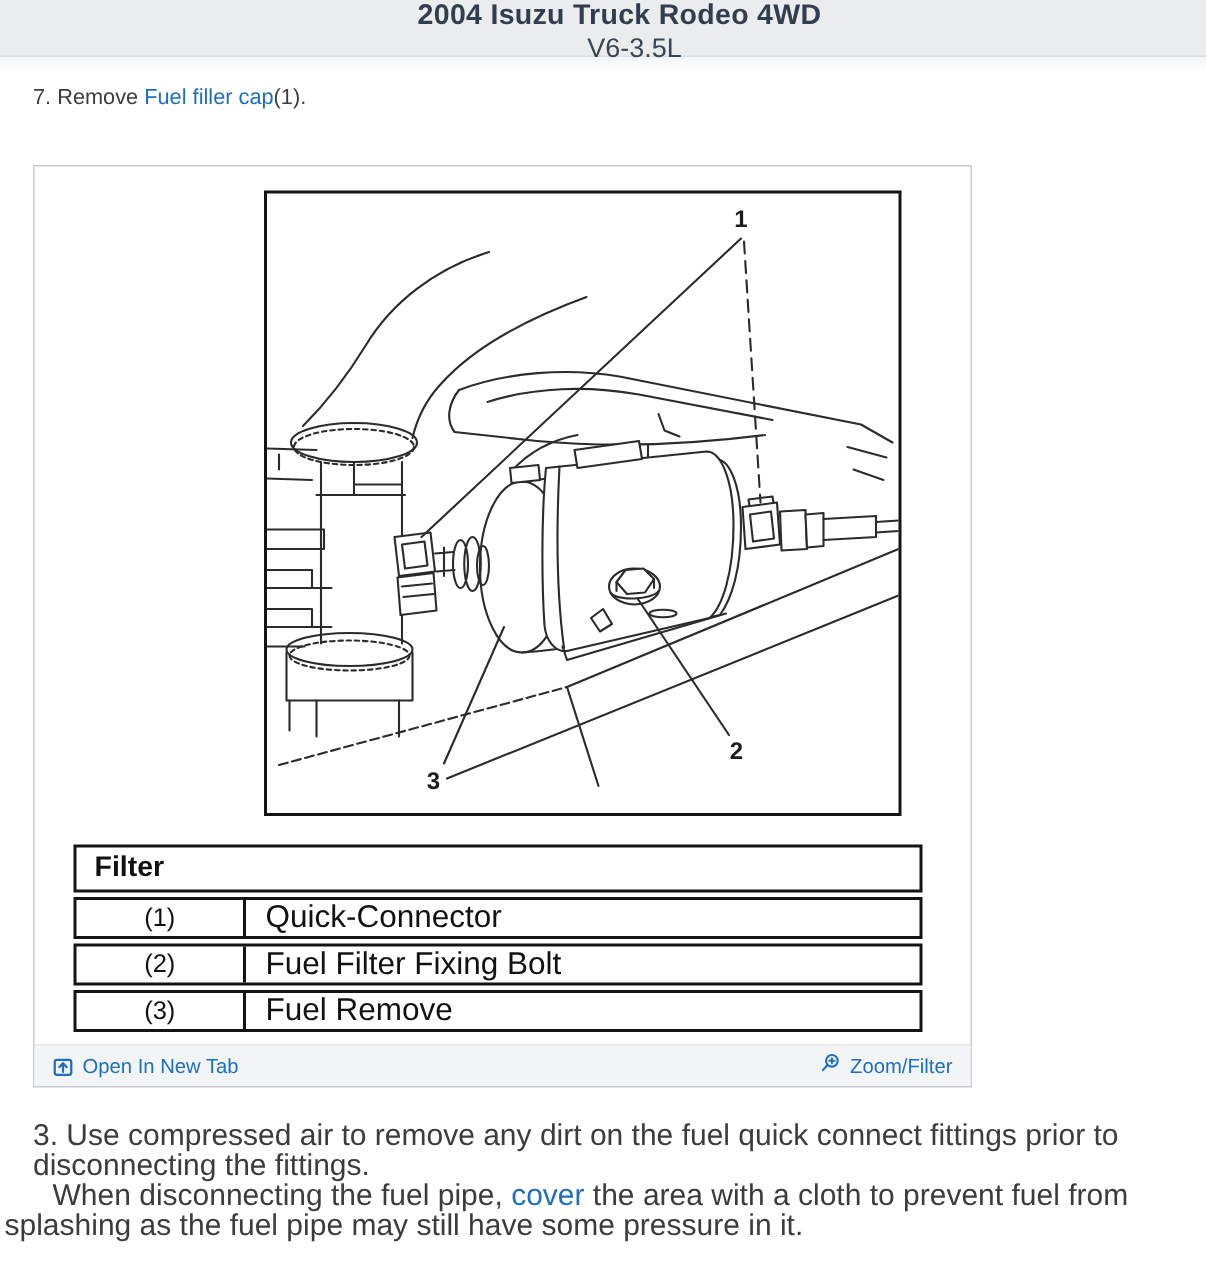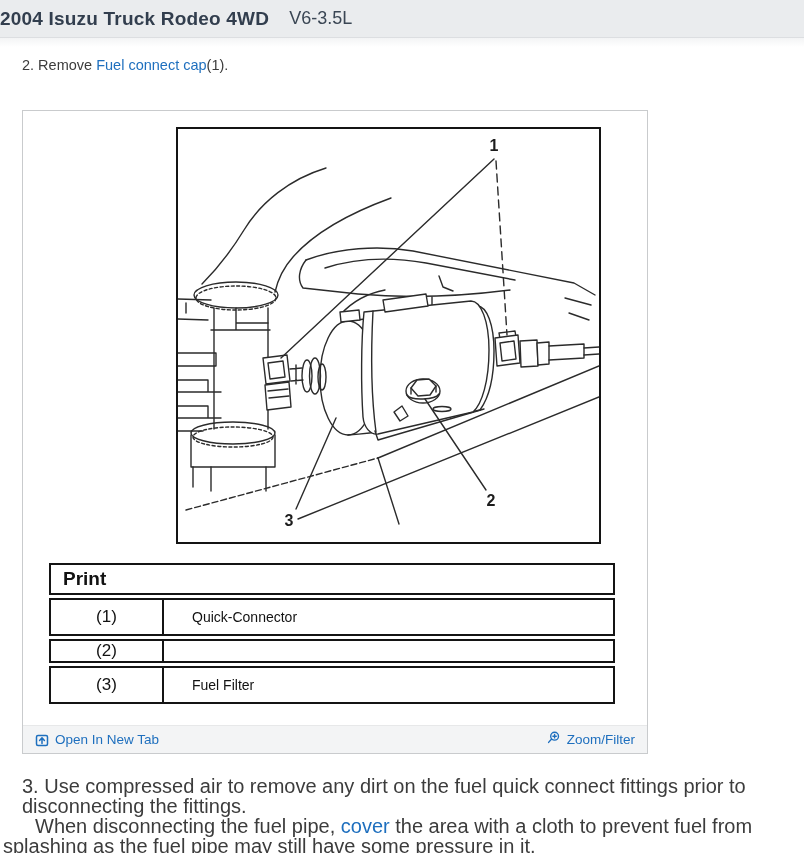--- a/index.html
+++ b/index.html
@@ -2,21 +2,21 @@
 <html><head>
 <meta charset="utf-8">
 <style>
   * { margin: 0; padding: 0; box-sizing: border-box; }
   html, body { width: 804px; background: #ffffff; font-family: "Liberation Sans", sans-serif; }
   body { height: 853px; overflow: hidden; color: #3d3d3d; }
 
   
   .topbar {
     height: 38px; background: #eaecee; border-bottom: 1px solid #dcdee1;
-    display: flex; align-items: center; 
+    display: flex; align-items: center; padding-left: 22px; flex-direction: column;
   }
   .topbar .title { font-size: 19px; font-weight: bold; color: #323e4e; letter-spacing: .2px; }
   .topbar .subtitle { font-size: 18px; font-weight: normal; color: #3a4654; margin-left: 20px; }
   .topbar-shadow { height: 9px; background: linear-gradient(#f3f4f5, #ffffff); }
 
   a.lnk { color: #1e6fbe; text-decoration: none; cursor: pointer; }
 
   
   .step2 { margin: 10px 0 0 22px; font-size: 14.5px; color: #3c3c3c; }
 
@@ -33,45 +33,45 @@
 
   
   .legend { width: 566px; margin: 19px 0 0 26px; color: #121212; }
   .lg-row { border: 2px solid #141414; display: flex; align-items: stretch; background: #fff; }
   .lg-row + .lg-row { margin-top: 3px; }
   .lg-head { height: 32px; font-size: 19px; font-weight: bold; align-items: center; padding-left: 12px; }
   .lg-key {
     width: 113px; border-right: 2px solid #141414; text-align: center;
     font-size: 17px; display: flex; align-items: center; justify-content: center;
   }
-  .lg-val { flex: 1; font-size: 14px; display: flex; align-items: center; padding-left: 28px; height: 34px; }
+  .lg-val { flex: 1; font-size: 21px; display: flex; align-items: center; padding-left: 13px; height: 24px; }
 
   
   .fig-footer {
-    margin-top: 21px; height: 28px; background: #f3f4f5; border-top: 1px solid #e7e8e9;
+    margin-top: 8px; height: 28px; background: #f3f4f5; border-top: 1px solid #e7e8e9;
     display: flex; justify-content: space-between; align-items: center; padding: 0 12px;
   }
   .fig-footer a { font-size: 13.5px; display: inline-flex; align-items: center; gap: 6px; }
   .icn { display: inline-flex; }
 
   
   .step3 { margin: 22px 3px 0 3px; font-size: 20px; line-height: 20px; color: #3c3c3c; }
   .step3 .l1 { padding-left: 19px; }
   .step3 .l2 { text-indent: 32px; }
 </style>
 </head>
 <body>
 
 <div class="topbar">
   <span class="title">2004 Isuzu Truck Rodeo 4WD</span>
   <span class="subtitle">V6-3.5L</span>
 </div>
 <div class="topbar-shadow"></div>
 
-<div class="step2"><span>2. Remove </span><a class="lnk">Fuel connect cap</a><span>(1).</span></div>
+<div class="step2"><span>7. Remove </span><a class="lnk">Fuel filler cap</a><span>(1).</span></div>
 
 <div class="figure">
 
   <div class="drawing-box">
     <svg viewBox="0 0 421 413">
       <g stroke="#2b2b2b" stroke-width="1.4" fill="none" stroke-linejoin="round" stroke-linecap="round">
 
         <path d="M8,381 L200,329" stroke-dasharray="6,3"></path>
         <path d="M200,329 L421,237"></path>
         <path d="M120,390 L421,268"></path>
@@ -146,32 +146,33 @@
         <path d="M158,289 L118,380"></path>
       </g>
       <text class="dia-label" x="316" y="22" text-anchor="middle">1</text>
       <text class="dia-label" x="313" y="377" text-anchor="middle">2</text>
       <text class="dia-label" x="111" y="397" text-anchor="middle">3</text>
     </svg>
   </div>
 
   <div class="legend">
     <div class="lg-row lg-head">
-      <span>Print</span>
+      <span>Filter</span>
     </div>
     <div class="lg-row">
       <div class="lg-key">(1)</div>
       <div class="lg-val">Quick-Connector</div>
     </div>
     <div class="lg-row">
       <div class="lg-key">(2)</div>
+      <div class="lg-val">Fuel Filter Fixing Bolt</div>
     </div>
     <div class="lg-row">
       <div class="lg-key">(3)</div>
-      <div class="lg-val">Fuel Filter</div>
+      <div class="lg-val">Fuel Remove</div>
     </div>
   </div>
 
   <div class="fig-footer">
     <a class="lnk">
       <span class="icn">
         <svg width="14" height="14" viewBox="0 0 14 14" fill="none" stroke="#1e6fbe" stroke-width="1.5" stroke-linecap="round" stroke-linejoin="round">
           <rect x="1.5" y="2.5" width="11" height="10" rx="1.5"></rect>
           <path d="M7,10.6 L7,5 M4.6,7.4 L7,4.8 L9.4,7.4"></path>
         </svg>

